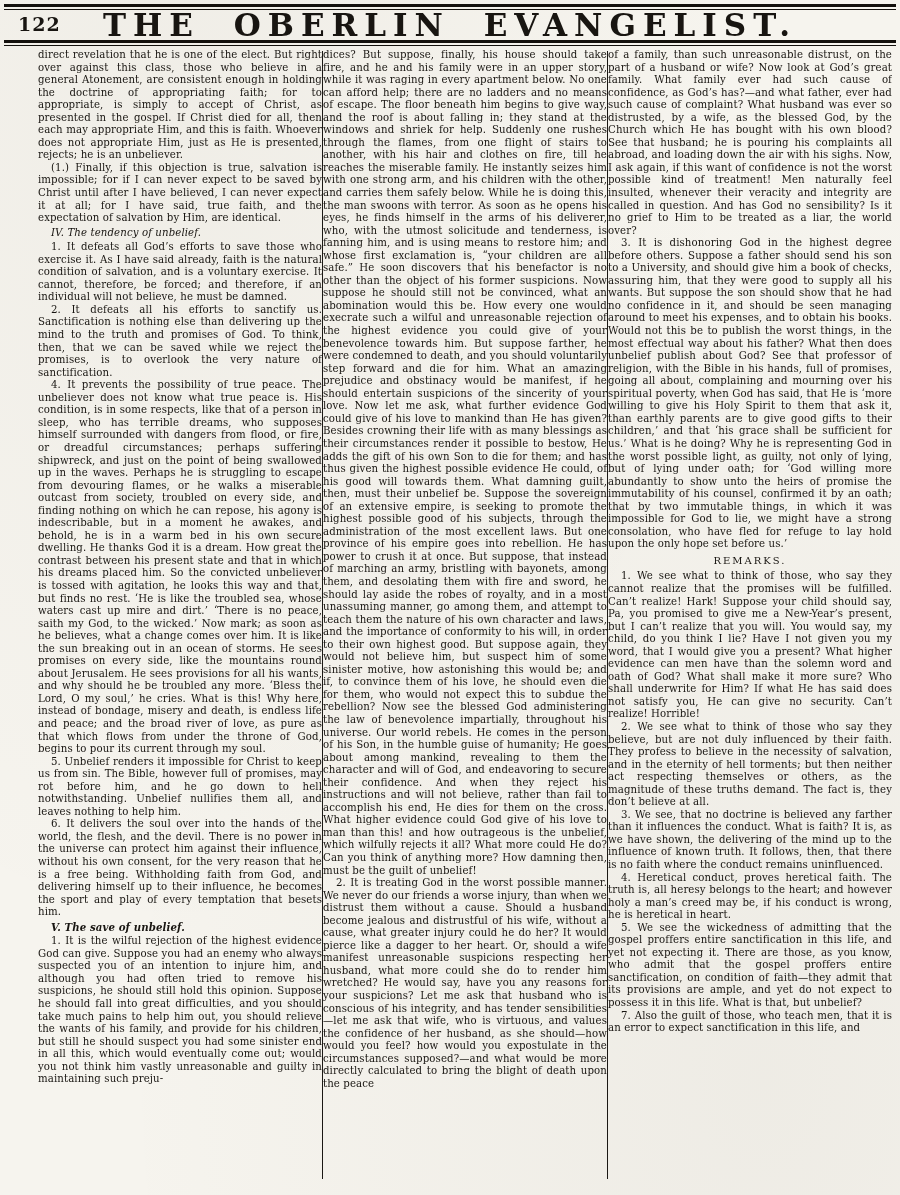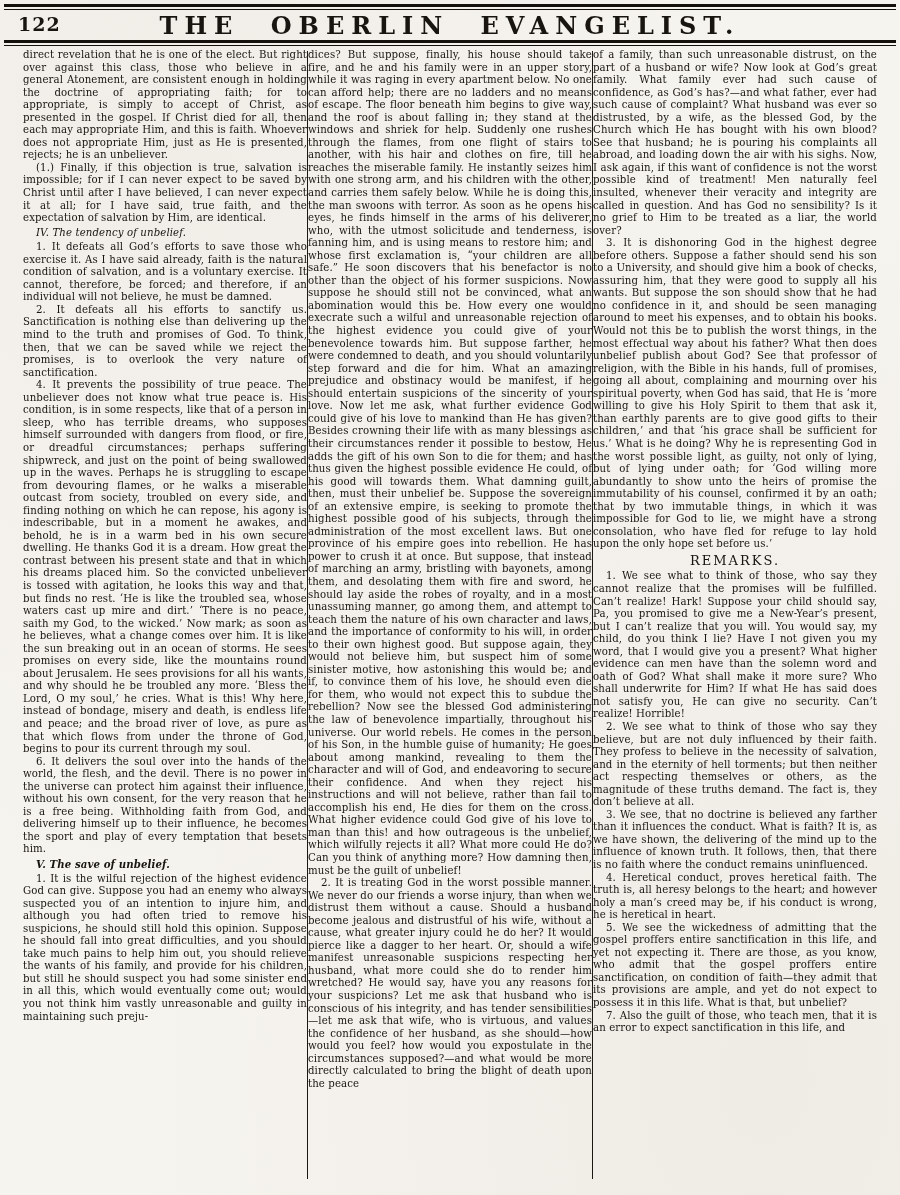--- a/index.html
+++ b/index.html
@@ -32,31 +32,31 @@
   .page-number {
     position: absolute;
     left: 14px;
     top: 3px;
     font-size: 19px;
     font-weight: bold;
     letter-spacing: 1px;
   }
   .mast-title {
     margin: 0;
-    font-size: 24px;
+    font-size: 31px;
     font-weight: bold;
     letter-spacing: 7px;
     word-spacing: 16px;
     white-space: nowrap;
   }
   
   .columns {
     position: relative;
     display: flex;
-    justify-content: center;
+    justify-content: flex-end;
     padding: 3px 8px 0 8px;
     height: 1146px;
     box-sizing: border-box;
   }
   .col {
     width: 284px;
     overflow: hidden;
     text-align: justify;
     font-size: 10.2px;
     line-height: 12.55px;
@@ -73,21 +73,21 @@
   .h-italic {
     margin: 2px 0 2px 0;
     text-indent: 13px;
     font-style: italic;
   }
   .h-italic.bold { font-weight: bold; }
   .h-remarks {
     margin: 4px 0 3px 0;
     text-align: center;
     text-indent: 0;
-    font-size: 13px;
+    font-size: 10px;
     letter-spacing: 2px;
     font-variant: small-caps;
   }
 </style>
 </head>
 <body>
 
 <div class="page">
 
   <header class="masthead">
@@ -103,20 +103,21 @@
 
   <main class="columns">
 
     <section class="col">
       <p class="para no-indent">direct revelation that he is one of the elect. But right over against this class, those who believe in a general Atonement, are consistent enough in holding the doctrine of appropriating faith; for to appropriate, is simply to accept of Christ, as presented in the gospel. If Christ died for all, then each may appropriate Him, and this is faith. Whoever does not appropriate Him, just as He is presented, rejects; he is an unbeliever.</p>
       <p class="para">(1.) Finally, if this objection is true, salvation is impossible; for if I can never expect to be saved by Christ until after I have believed, I can never expect it at all; for I have said, true faith, and the expectation of salvation by Him, are identical.</p>
       <p class="h-italic">IV. The tendency of unbelief.</p>
       <p class="para">1. It defeats all God’s efforts to save those who exercise it. As I have said already, faith is the natural condition of salvation, and is a voluntary exercise. It cannot, therefore, be forced; and therefore, if an individual will not believe, he must be damned.</p>
       <p class="para">2. It defeats all his efforts to sanctify us. Sanctification is nothing else than delivering up the mind to the truth and promises of God. To think, then, that we can be saved while we reject the promises, is to overlook the very nature of sanctification.</p>
       <p class="para">4. It prevents the possibility of true peace. The unbeliever does not know what true peace is. His condition, is in some respects, like that of a person in sleep, who has terrible dreams, who supposes himself surrounded with dangers from flood, or fire, or dreadful circumstances; perhaps suffering shipwreck, and just on the point of being swallowed up in the waves. Perhaps he is struggling to escape from devouring flames, or he walks a miserable outcast from society, troubled on every side, and finding nothing on which he can repose, his agony is indescribable, but in a moment he awakes, and behold, he is in a warm bed in his own secure dwelling. He thanks God it is a dream. How great the contrast between his present state and that in which his dreams placed him. So the convicted unbeliever is tossed with agitation, he looks this way and that, but finds no rest. ‘He is like the troubled sea, whose waters cast up mire and dirt.’ ‘There is no peace, saith my God, to the wicked.’ Now mark; as soon as he believes, what a change comes over him. It is like the sun breaking out in an ocean of storms. He sees promises on every side, like the mountains round about Jerusalem. He sees provisions for all his wants, and why should he be troubled any more. ‘Bless the Lord, O my soul,’ he cries. What is this! Why here, instead of bondage, misery and death, is endless life and peace; and the broad river of love, as pure as that which flows from under the throne of God, begins to pour its current through my soul.</p>
+      <p class="para">5. Unbelief renders it impossible for Christ to keep us from sin. The Bible, however full of promises, may rot before him, and he go down to hell notwithstanding. Unbelief nullifies them all, and leaves nothing to help him.</p>
       <p class="para">6. It delivers the soul over into the hands of the world, the flesh, and the devil. There is no power in the universe can protect him against their influence, without his own consent, for the very reason that he is a free being. Withholding faith from God, and delivering himself up to their influence, he becomes the sport and play of every temptation that besets him.</p>
       <p class="h-italic bold">V. The save of unbelief.</p>
       <p class="para">1. It is the wilful rejection of the highest evidence God can give. Suppose you had an enemy who always suspected you of an intention to injure him, and although you had often tried to remove his suspicions, he should still hold this opinion. Suppose he should fall into great difficulties, and you should take much pains to help him out, you should relieve the wants of his family, and provide for his children, but still he should suspect you had some sinister end in all this, which would eventually come out; would you not think him vastly unreasonable and guilty in maintaining such preju-</p>
     </section>
 
     <div class="vrule"></div>
 
     <section class="col">
       <p class="para no-indent">dices? But suppose, finally, his house should take fire, and he and his family were in an upper story, while it was raging in every apartment below. No one can afford help; there are no ladders and no means of escape. The floor beneath him begins to give way, and the roof is about falling in; they stand at the windows and shriek for help. Suddenly one rushes through the flames, from one flight of stairs to another, with his hair and clothes on fire, till he reaches the miserable family. He instantly seizes him with one strong arm, and his children with the other, and carries them safely below. While he is doing this, the man swoons with terror. As soon as he opens his eyes, he finds himself in the arms of his deliverer, who, with the utmost solicitude and tenderness, is fanning him, and is using means to restore him; and whose first exclamation is, “your children are all safe.” He soon discovers that his benefactor is no other than the object of his former suspicions. Now suppose he should still not be convinced, what an abomination would this be. How every one would execrate such a wilful and unreasonable rejection of the highest evidence you could give of your benevolence towards him. But suppose farther, he were condemned to death, and you should voluntarily step forward and die for him. What an amazing prejudice and obstinacy would be manifest, if he should entertain suspicions of the sincerity of your love. Now let me ask, what further evidence God could give of his love to mankind than He has given? Besides crowning their life with as many blessings as their circumstances render it possible to bestow, He adds the gift of his own Son to die for them; and has thus given the highest possible evidence He could, of his good will towards them. What damning guilt, then, must their unbelief be. Suppose the sovereign of an extensive empire, is seeking to promote the highest possible good of his subjects, through the administration of the most excellent laws. But one province of his empire goes into rebellion. He has power to crush it at once. But suppose, that instead of marching an army, bristling with bayonets, among them, and desolating them with fire and sword, he should lay aside the robes of royalty, and in a most unassuming manner, go among them, and attempt to teach them the nature of his own character and laws, and the importance of conformity to his will, in order to their own highest good. But suppose again, they would not believe him, but suspect him of some sinister motive, how astonishing this would be; and if, to convince them of his love, he should even die for them, who would not expect this to subdue the rebellion? Now see the blessed God administering the law of benevolence impartially, throughout his universe. Our world rebels. He comes in the person of his Son, in the humble guise of humanity; He goes about among mankind, revealing to them the character and will of God, and endeavoring to secure their confidence. And when they reject his instructions and will not believe, rather than fail to accomplish his end, He dies for them on the cross. What higher evidence could God give of his love to man than this! and how outrageous is the unbelief, which wilfully rejects it all? What more could He do? Can you think of anything more? How damning then, must be the guilt of unbelief!</p>
       <p class="para">2. It is treating God in the worst possible manner. We never do our friends a worse injury, than when we distrust them without a cause. Should a husband become jealous and distrustful of his wife, without a cause, what greater injury could he do her? It would pierce like a dagger to her heart. Or, should a wife manifest unreasonable suspicions respecting her husband, what more could she do to render him wretched? He would say, have you any reasons for your suspicions? Let me ask that husband who is conscious of his integrity, and has tender sensibilities—let me ask that wife, who is virtuous, and values the confidence of her husband, as she should—how would you feel? how would you expostulate in the circumstances supposed?—and what would be more directly calculated to bring the blight of death upon the peace</p>

